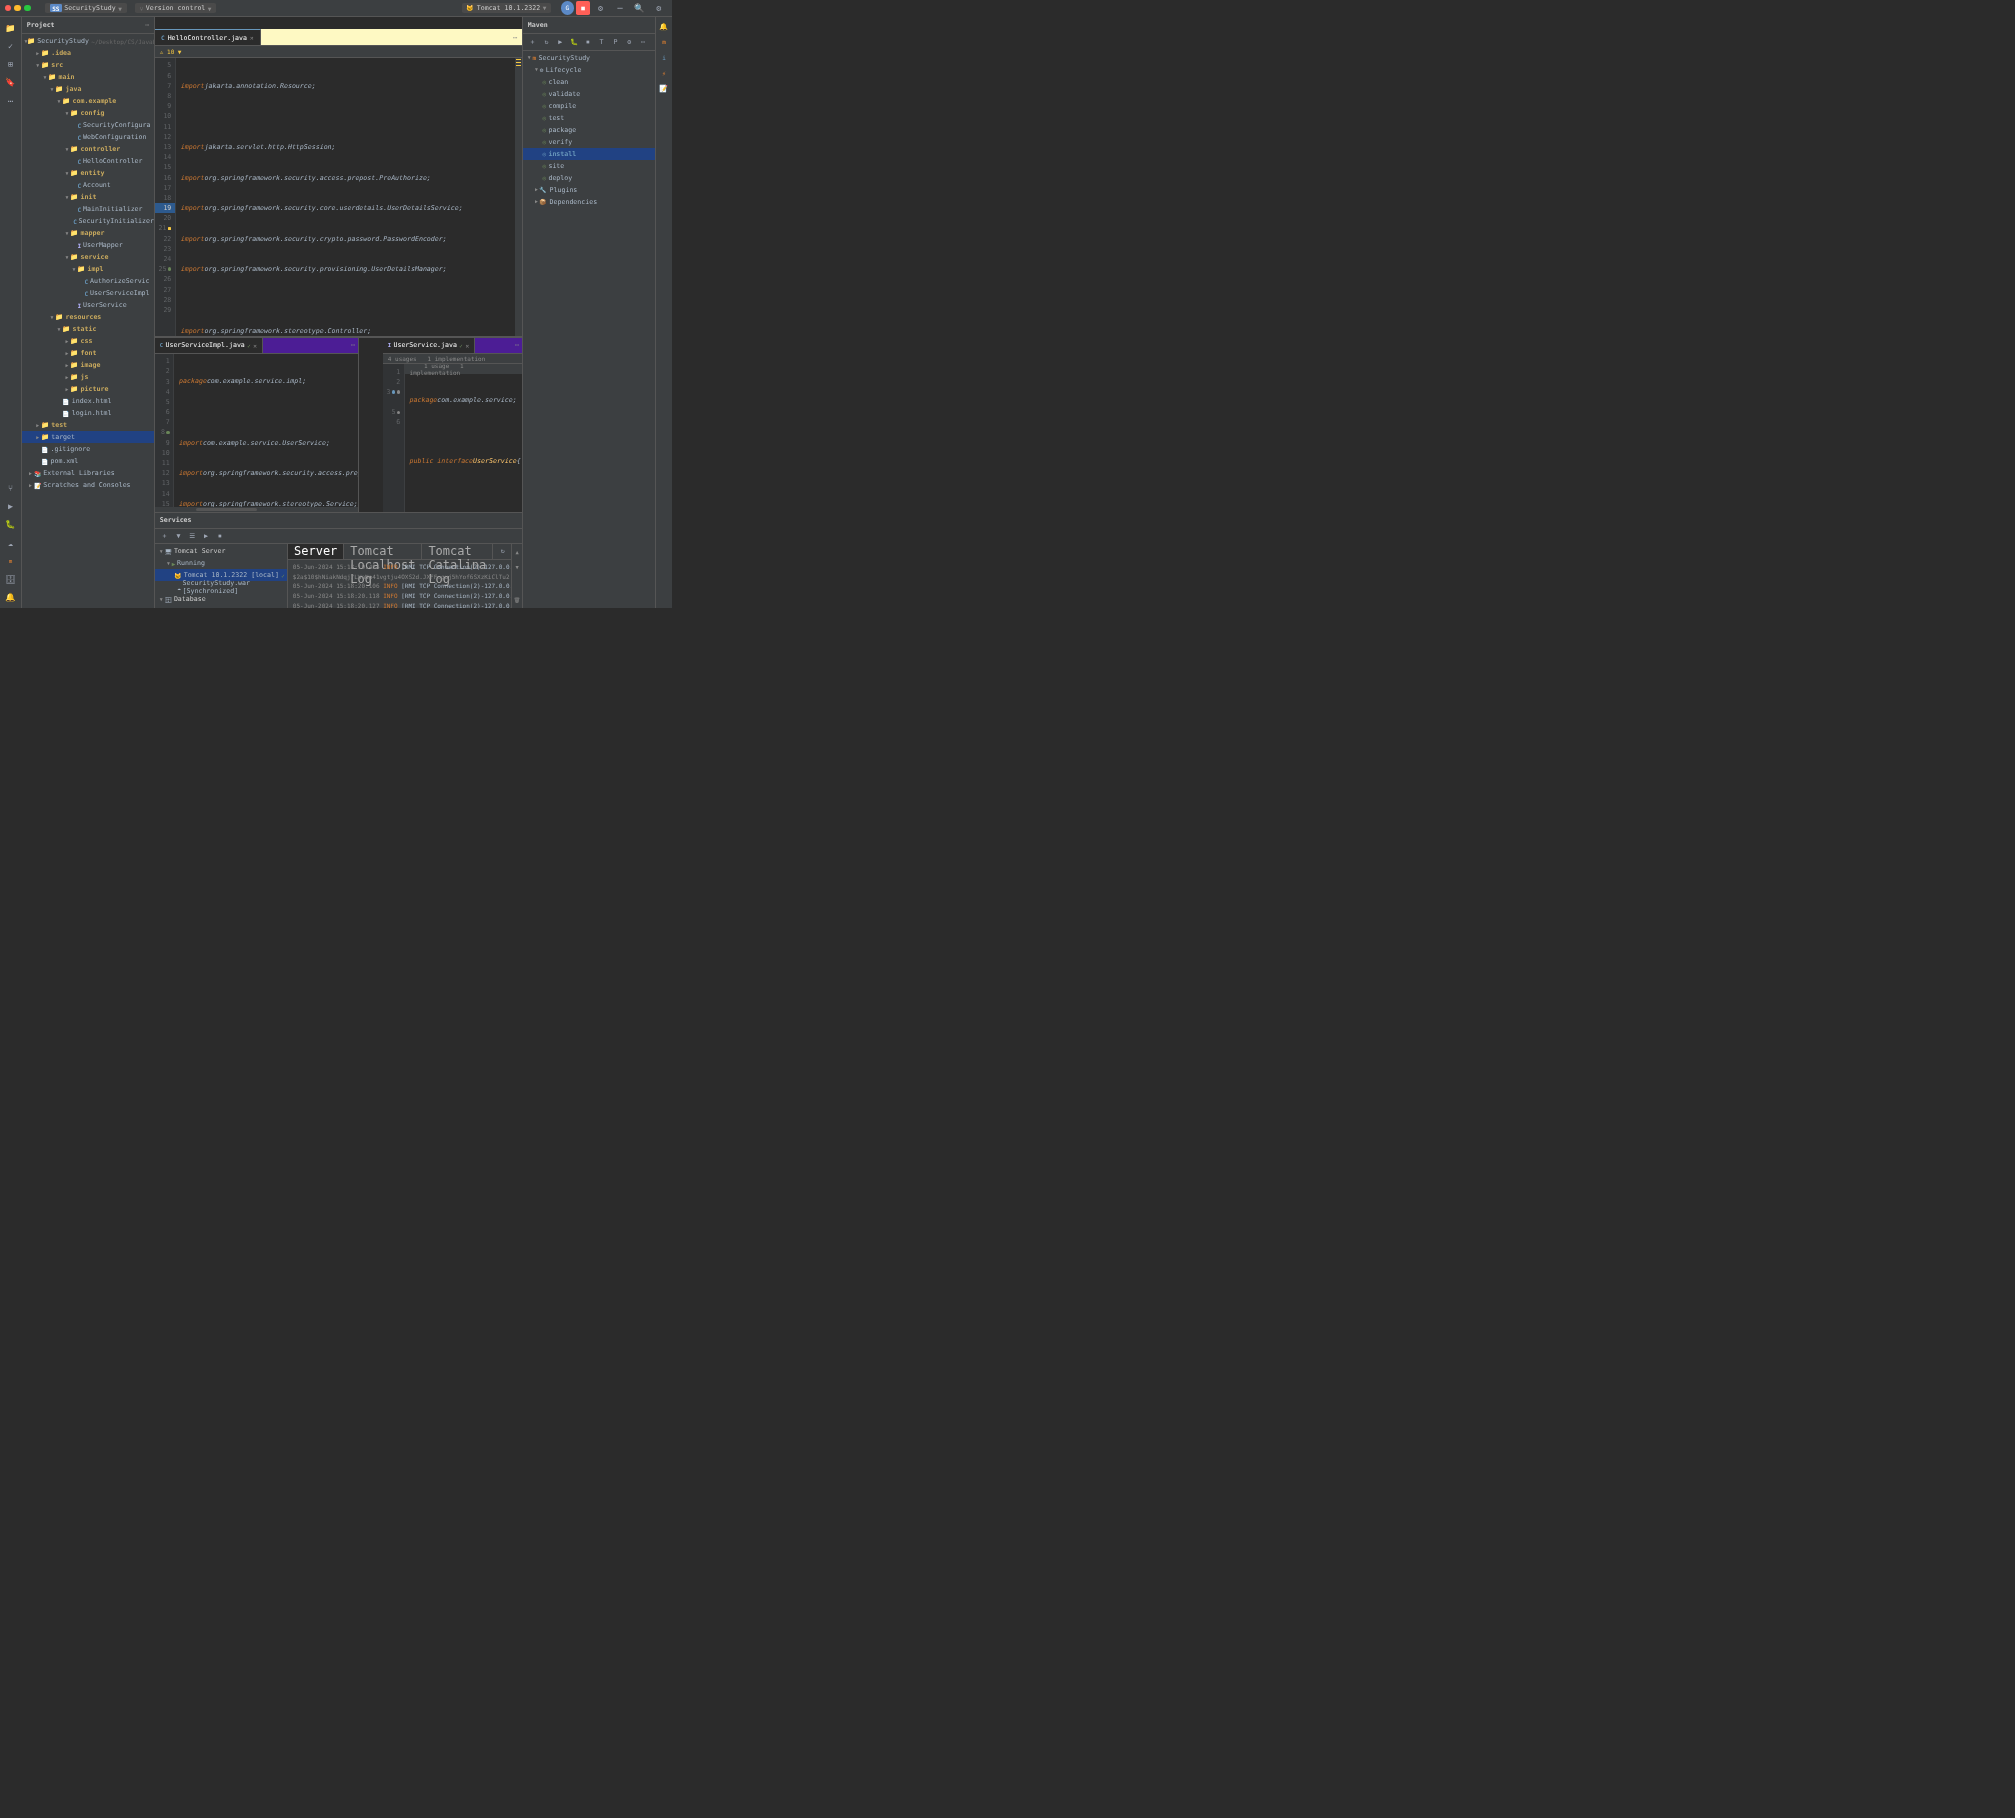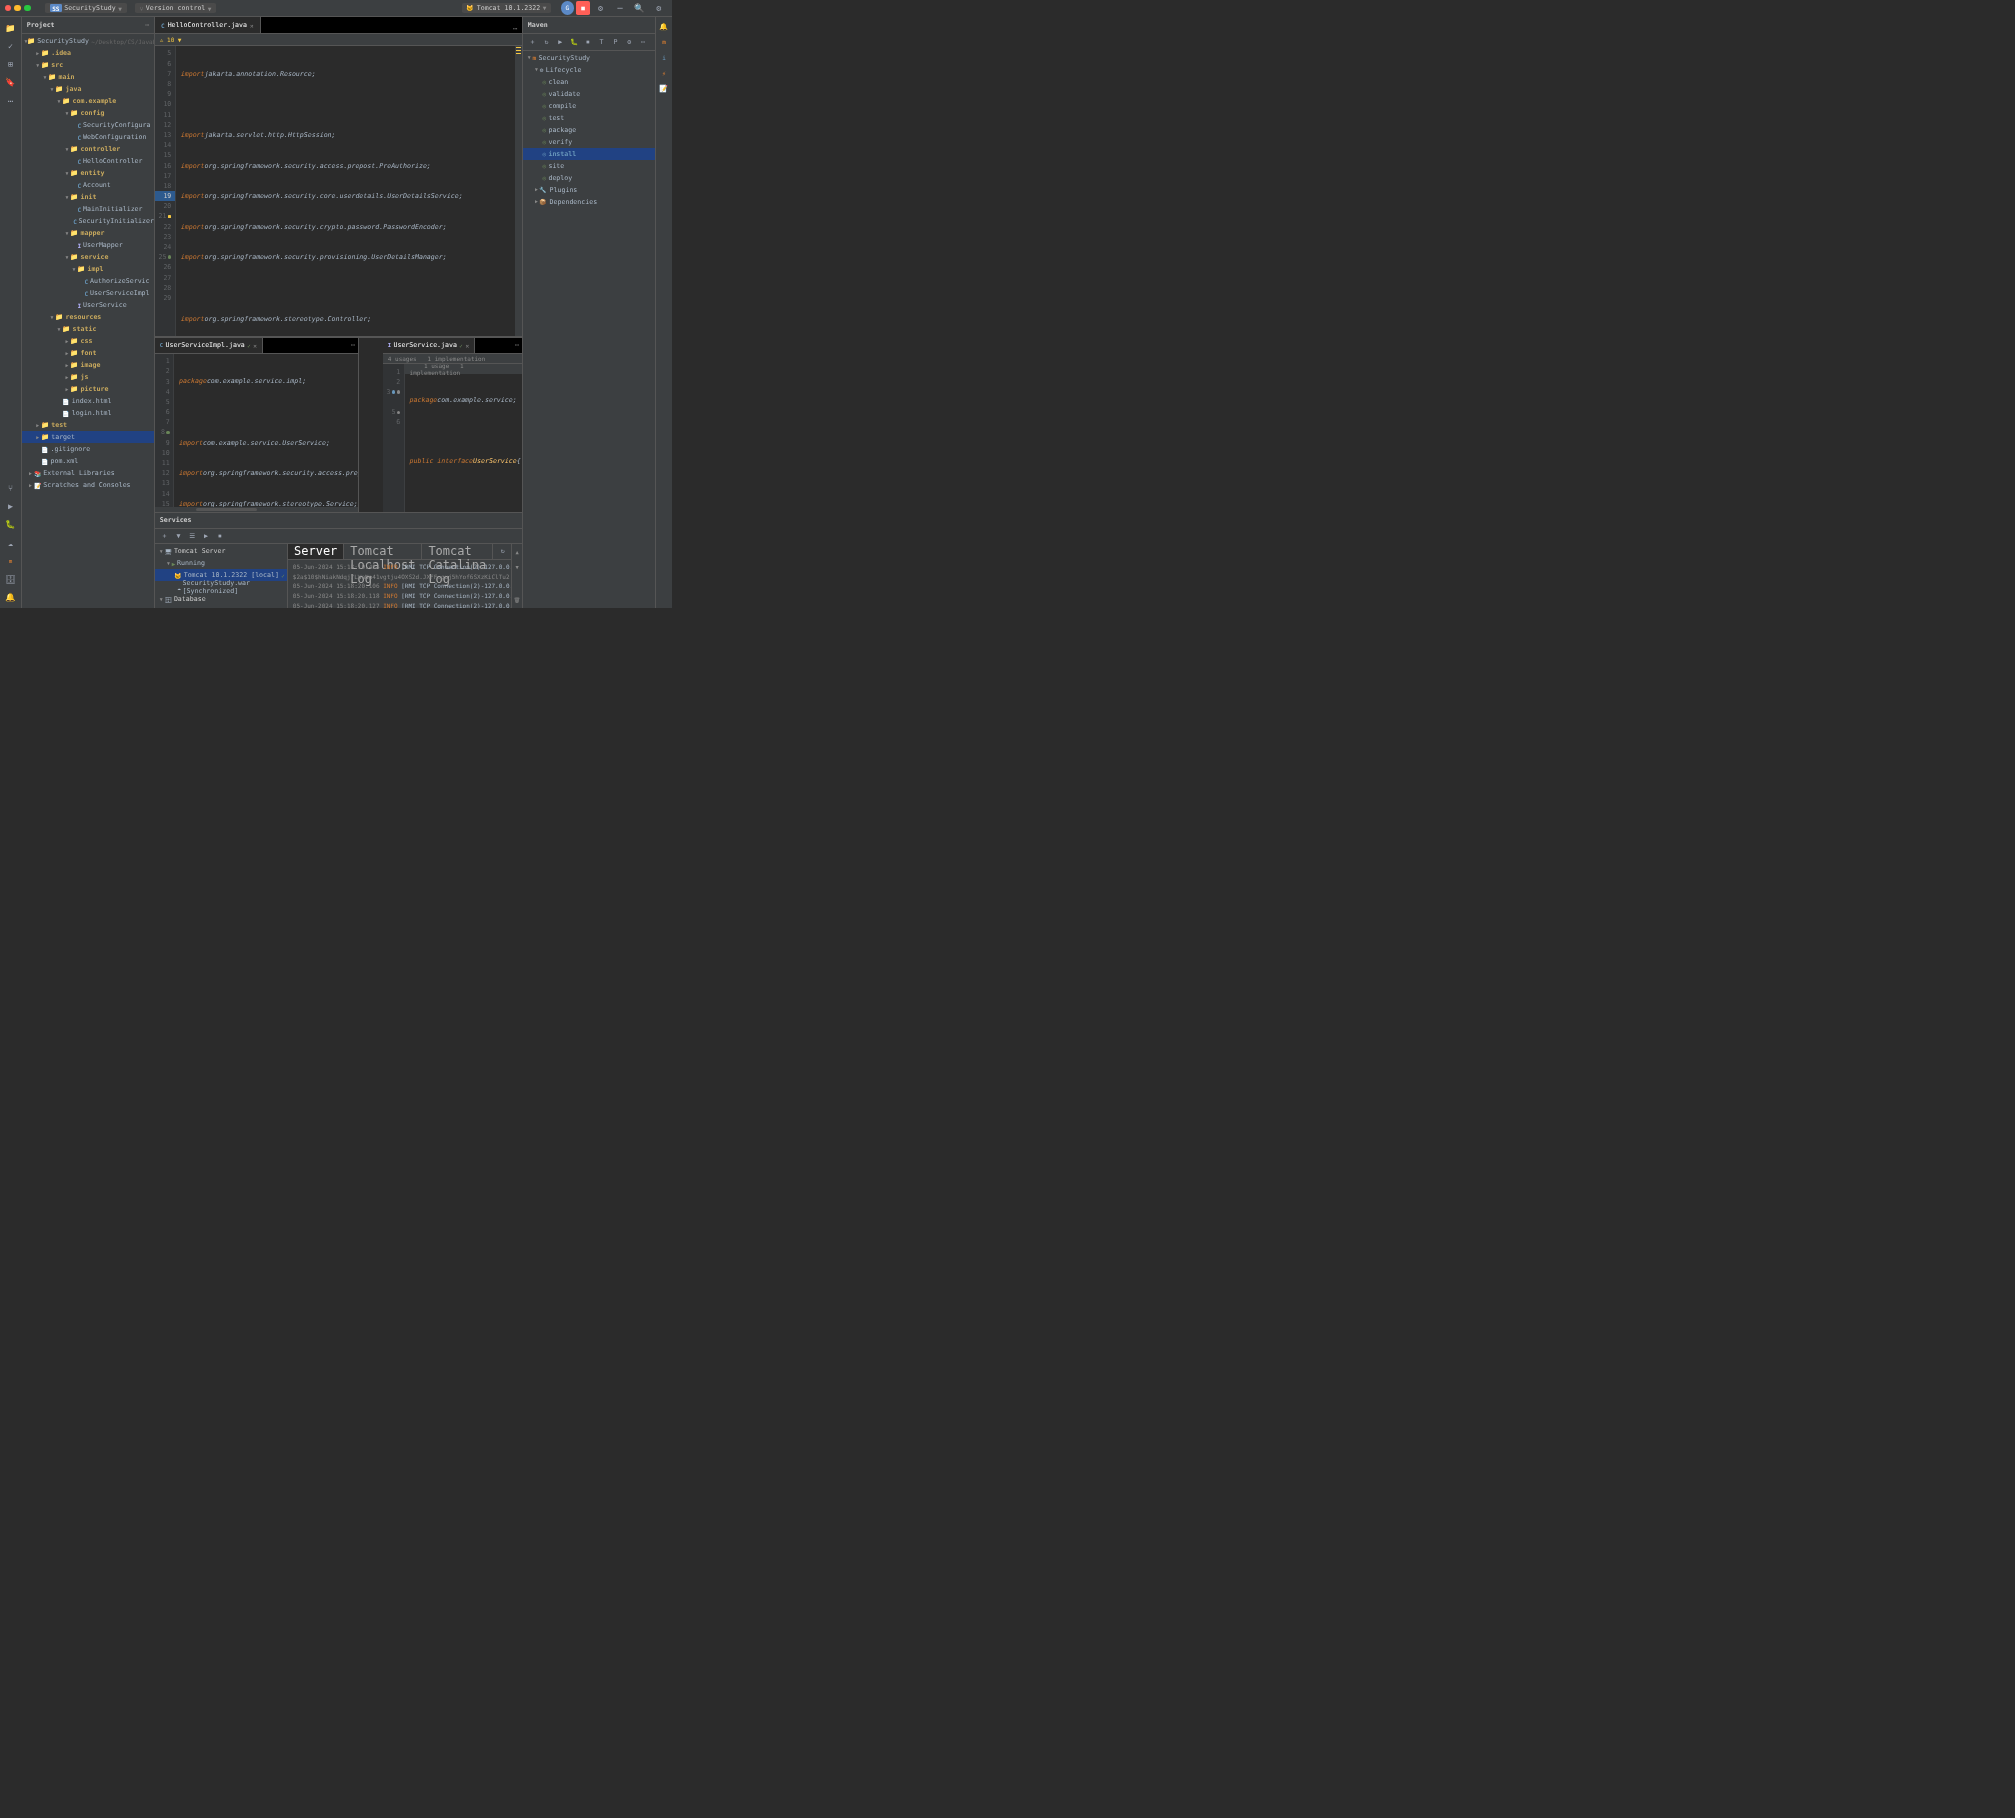--- a/index.html
+++ b/index.html
@@ -119,25 +119,26 @@
       flex: 1;
       display: flex;
       flex-direction: column;
       background: #2b2b2b;
       overflow: hidden;
     }
 
     
     .editor-tabs {
       display: flex;
-      align-items: flex-end;
-      background: #000000;
+      align-items: center;
+      background: #fef9c3;
       border-bottom: 0.6px solid #555;
       height: 17px;
       overflow: hidden;
+      margin-top: 12px;
     }
     .tab {
       display: flex;
       align-items: center;
       padding: 0 6px;
       height: 17px;
       gap: 3px;
       border-right: 0.6px solid #555;
       cursor: pointer;
       min-width: 60px;
@@ -172,21 +173,21 @@
       width: 139px;
       overflow: hidden;
       display: flex;
       flex-direction: column;
       margin-left: 24px;
     }
 
     .editor-tabs-row {
       display: flex;
       align-items: center;
-      background: #000000;
+      background: #4c1d95;
       border-bottom: 0.6px solid #555;
       height: 15.7px;
     }
     .editor-tab-sm {
       display: flex;
       align-items: center;
       padding: 0 4.8px;
       height: 15.7px;
       gap: 2.4px;
       cursor: pointer;

